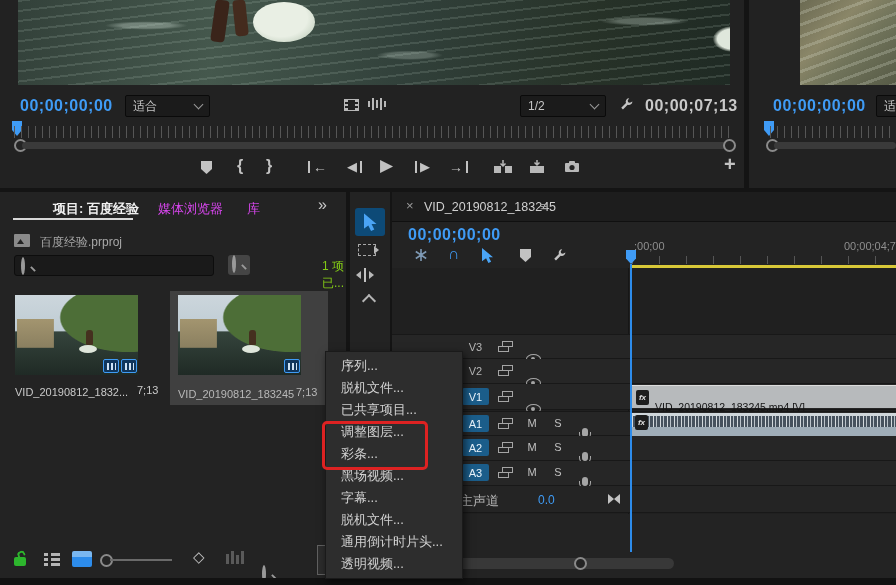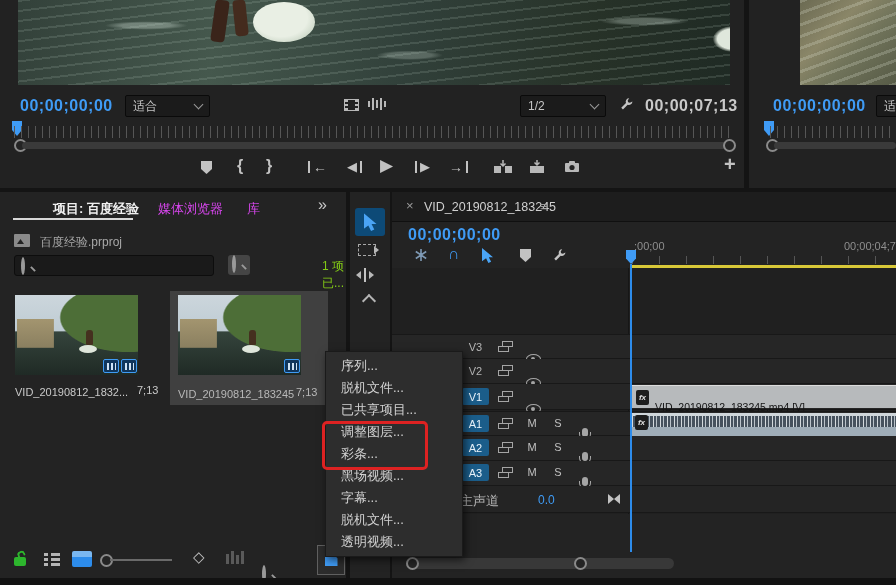--- a/index.html
+++ b/index.html
@@ -406,18 +406,19 @@
 
   <div class="abs menu" style="left:325px;top:306px;width:136px;z-index:20;margin-top:45px;">
     <div class="menu-item">序列...</div>
     <div class="menu-item">脱机文件...</div>
     <div class="menu-item">已共享项目...</div>
     <div class="menu-item">调整图层...</div>
     <div class="menu-item">彩条...</div>
     <div class="menu-item">黑场视频...</div>
     <div class="menu-item">字幕...</div>
     <div class="menu-item">脱机文件...</div>
+    <div class="menu-item">通用倒计时片头...</div>
     <div class="menu-item">透明视频...</div>
   </div>
 
   <div class="abs" style="left:322px;top:421px;width:100px;height:43px;border:3px solid #dd2222;border-radius:5px;z-index:30;"></div>
 
 </div>
 
 </body></html>

